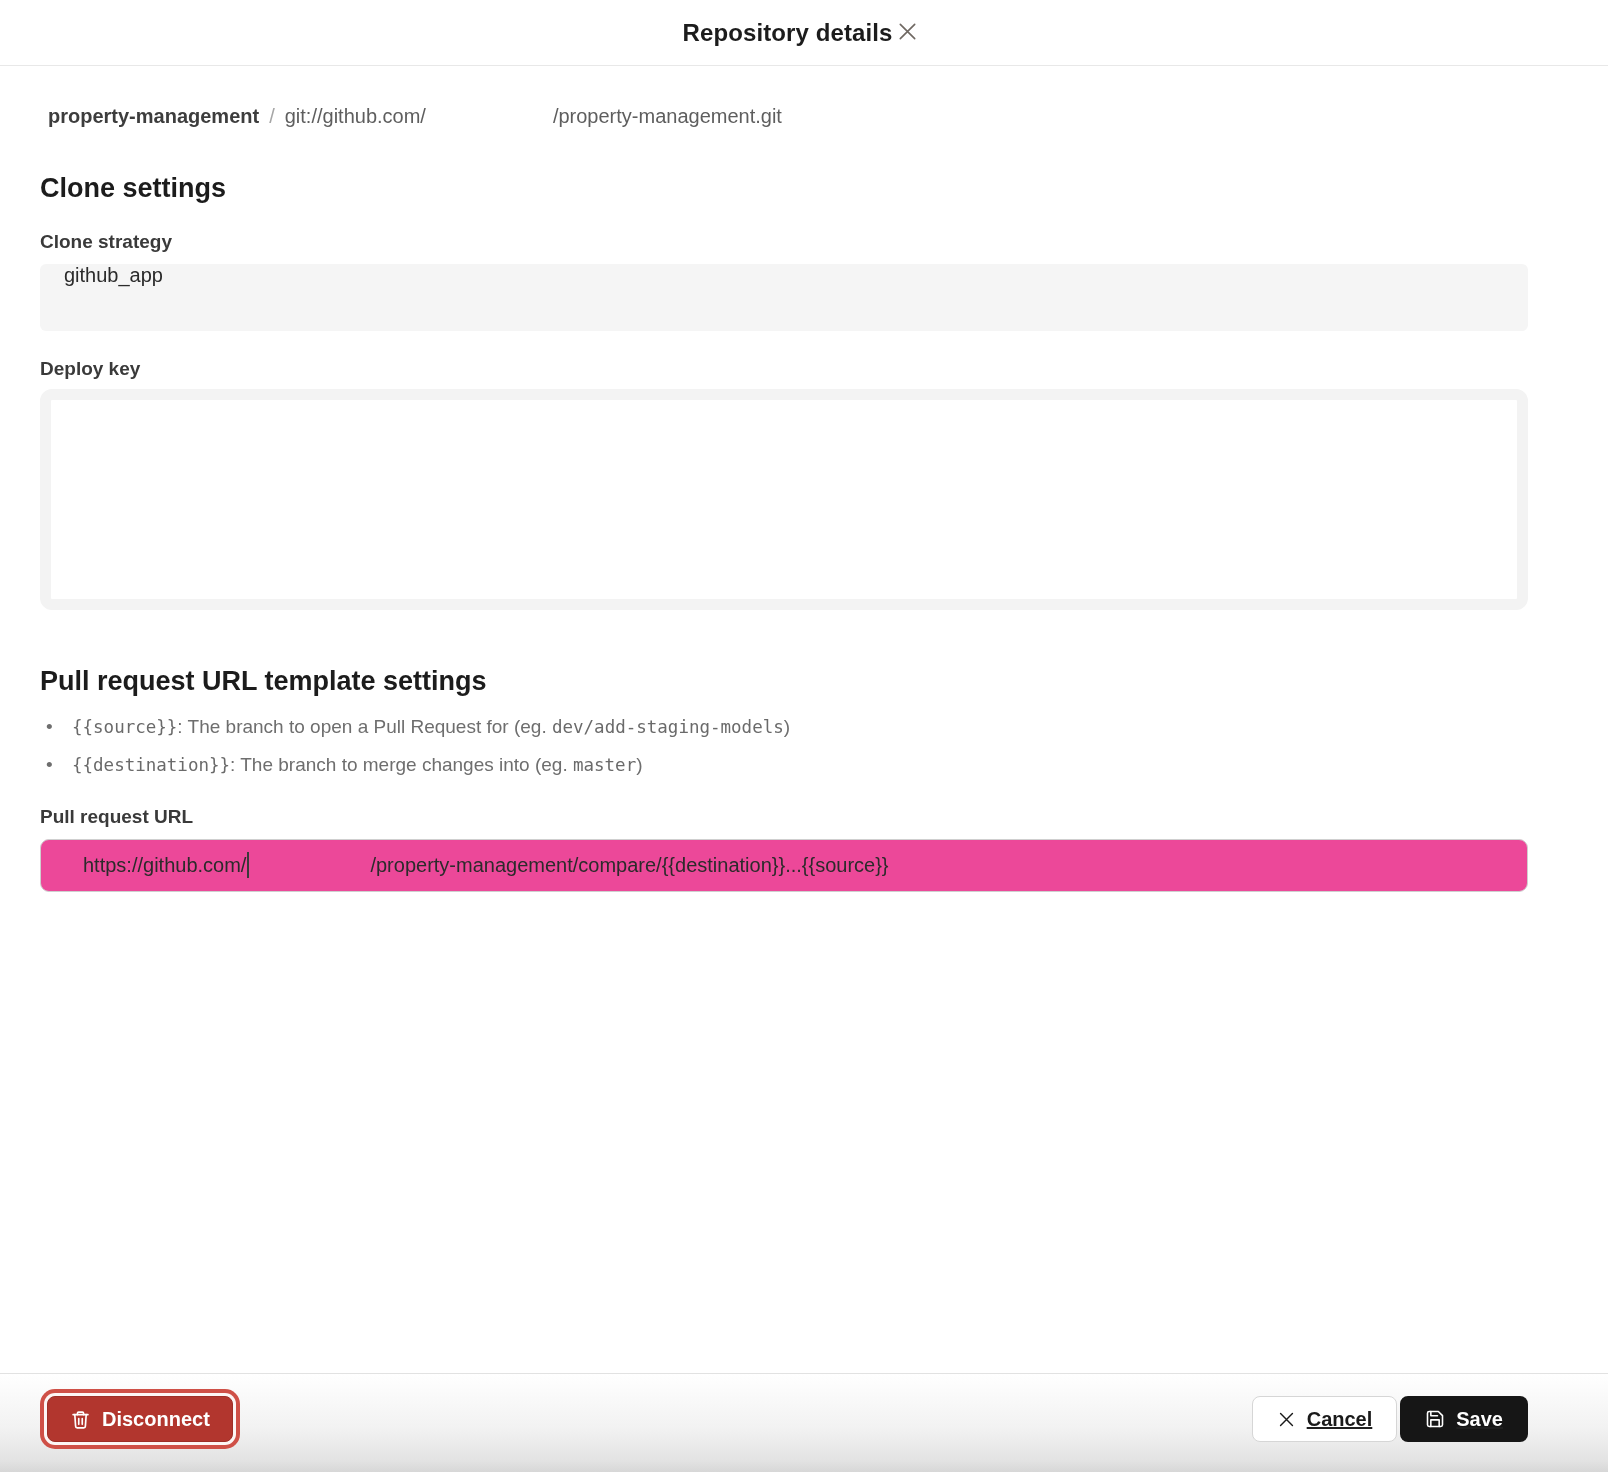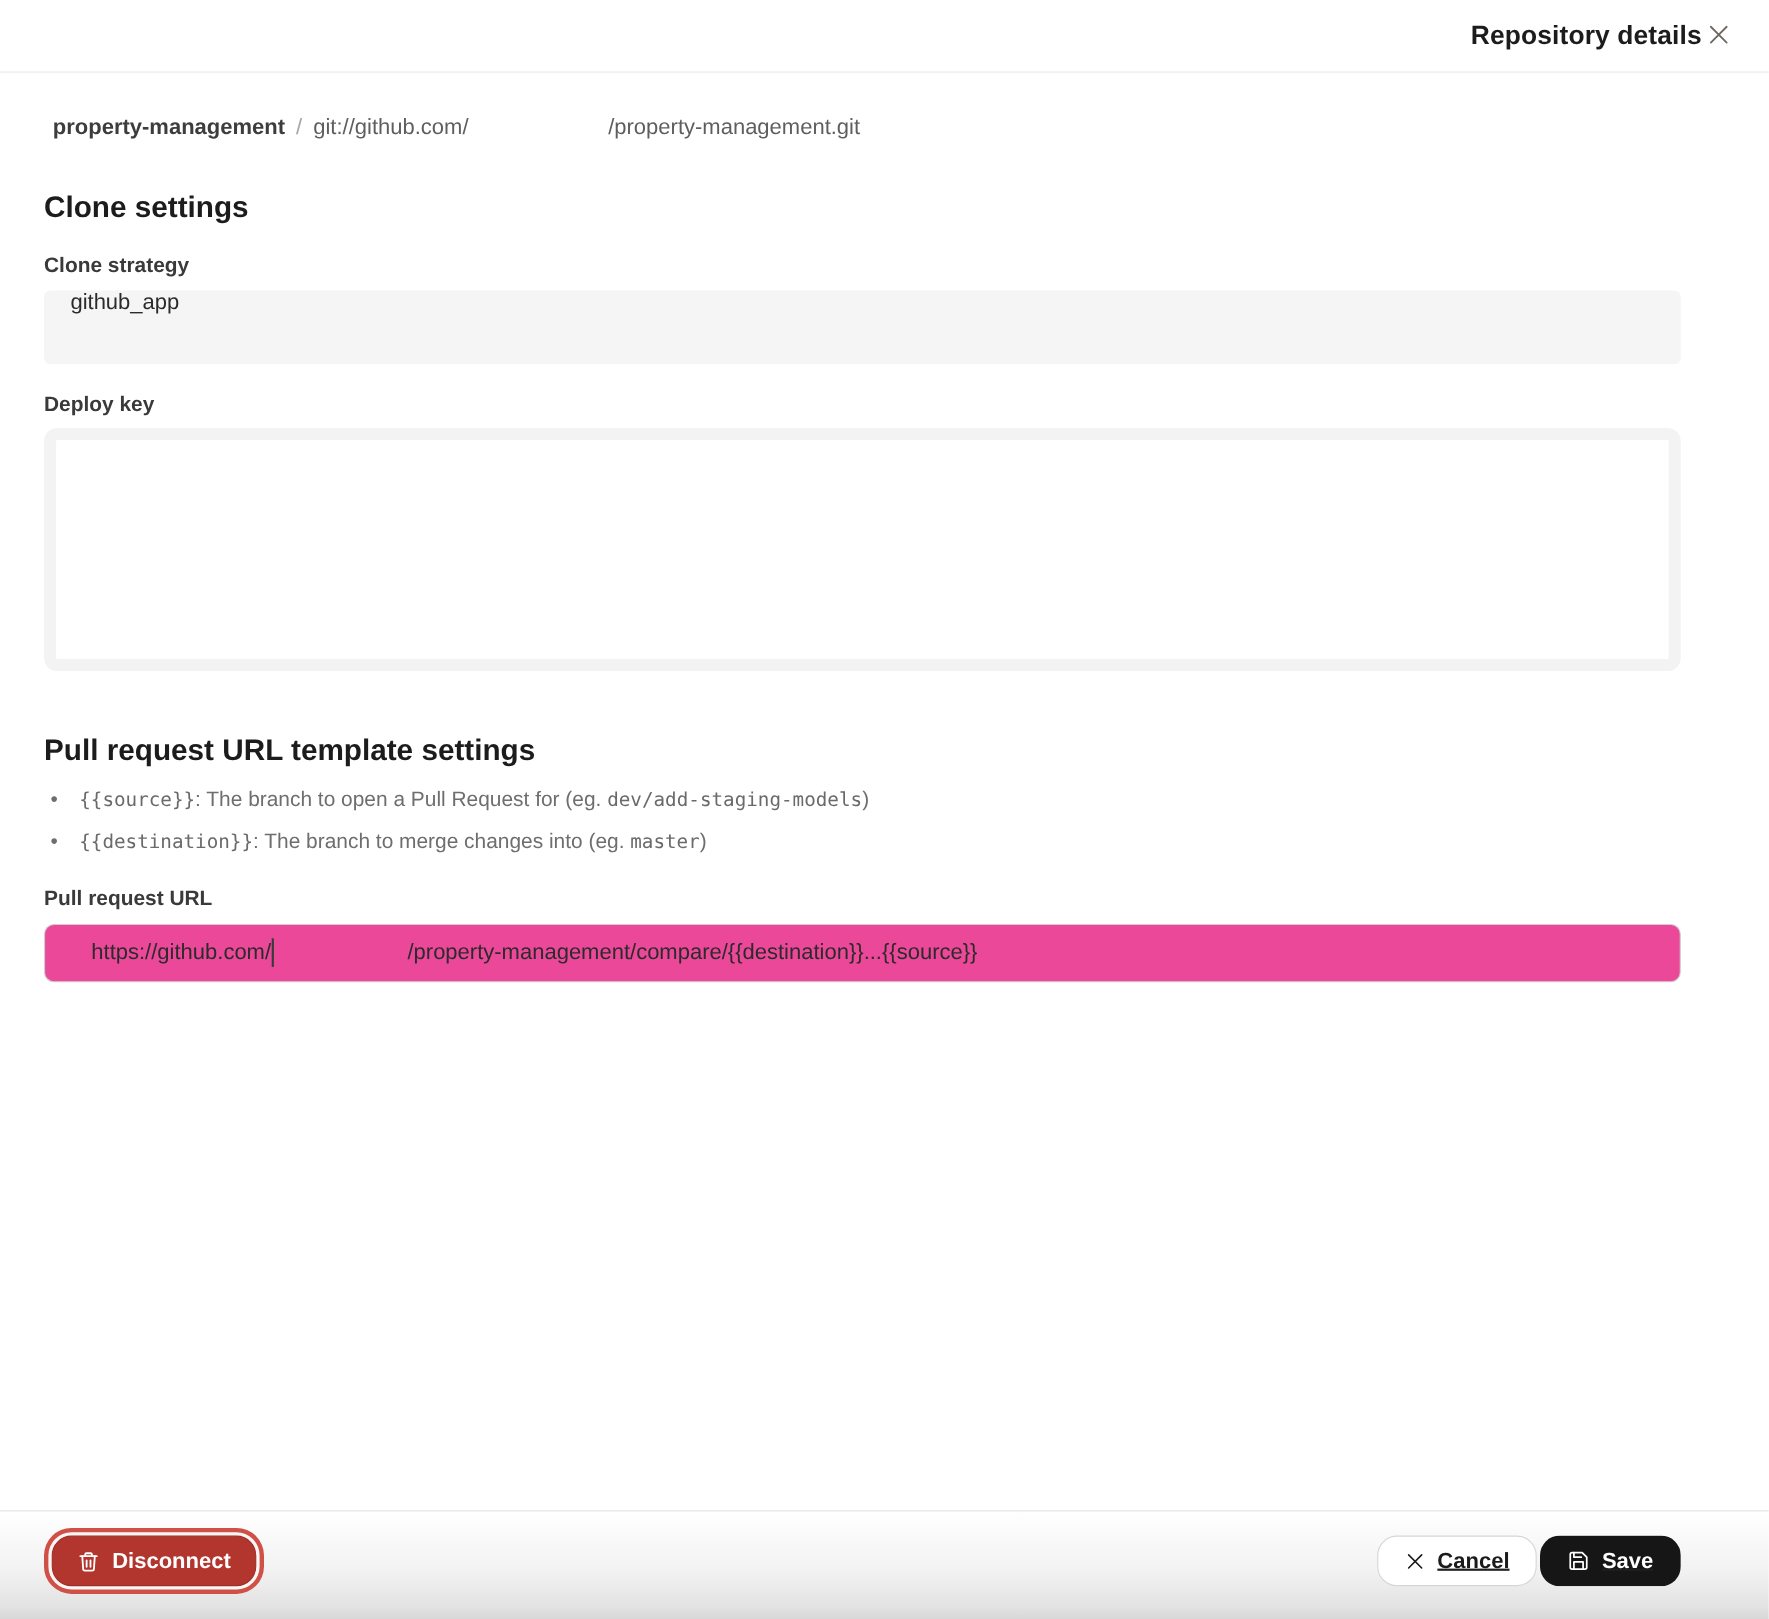--- a/index.html
+++ b/index.html
@@ -10,21 +10,21 @@
     color: #1f1f1f;
     position: relative;
     overflow: hidden;
   }
 
   
   .modal-header {
     height: 66px;
     display: flex;
     align-items: center;
-    justify-content: flex-end;
+    justify-content: center;
     padding: 0 31px 0 28px;
     border-bottom: 1px solid #e8e8e8;
   }
   .modal-title {
     font-size: 24px;
     font-weight: 700;
     color: #1c1c1c;
     letter-spacing: 0.1px;
   }
   .close-btn {
@@ -156,21 +156,21 @@
     justify-content: space-between;
     padding: 0 80px 8px 40px;
   }
   .btn {
     display: inline-flex;
     align-items: center;
     gap: 11px;
     font-family: "Liberation Sans", sans-serif;
     font-size: 20px;
     font-weight: 700;
-    border-radius: 18px;
+    border-radius: 8px;
     height: 46px;
     padding: 0 22px;
     cursor: pointer;
     border: 1px solid transparent;
   }
   .btn-danger {
     background: #b2362e;
     border-color: #9e2f28;
     color: #ffffff;
     box-shadow: 0 0 0 3px #fdf6f5, 0 0 0 7px #cf5047;

